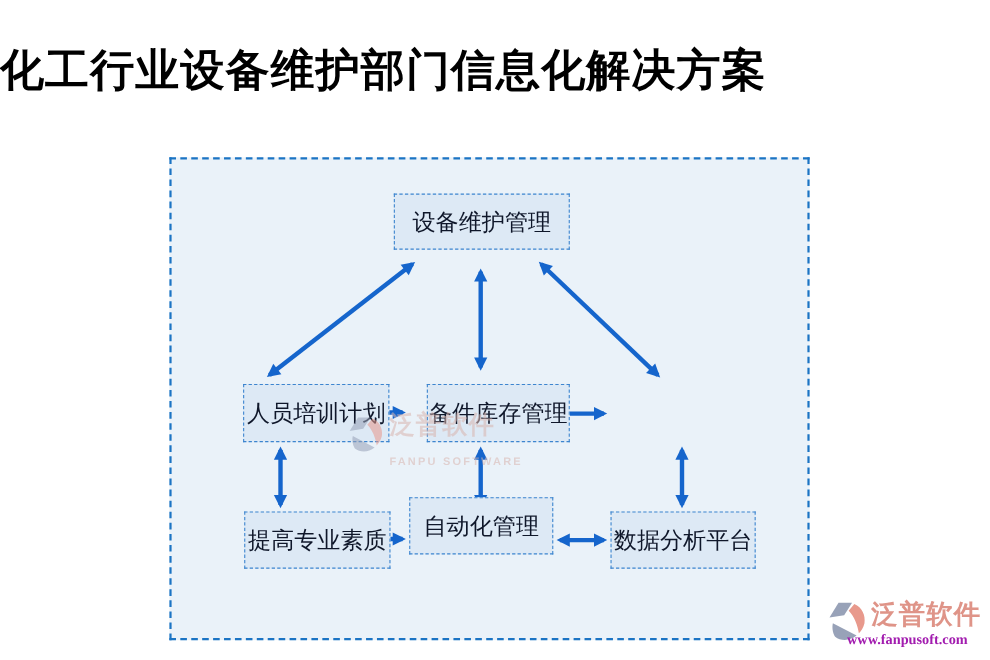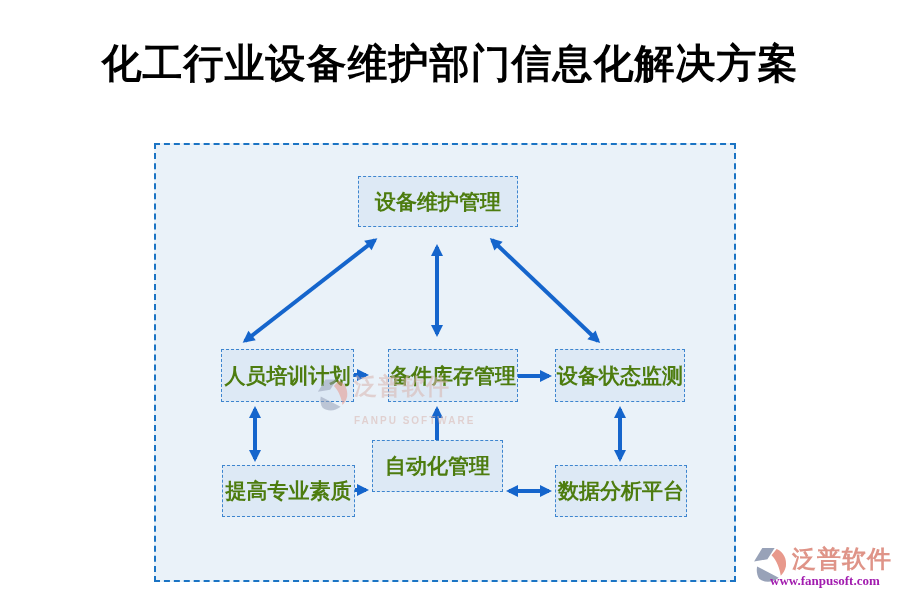--- a/index.html
+++ b/index.html
@@ -1,30 +1,30 @@
 <!DOCTYPE html>
 <html><head>
 <meta charset="utf-8">
 <style>
   html,body{margin:0;padding:0;background:#ffffff;}
   .page{position:relative;width:900px;height:600px;background:#ffffff;overflow:hidden;
         font-family:"Liberation Sans","DejaVu Sans",sans-serif;}
-  .title{position:absolute;left:0;top:36px;width:100%;margin:0;text-align:center;
+  .title{position:absolute;left:0;top:36px;width:100%;margin:0;
          font-size:40px;font-weight:700;color:#000000;letter-spacing:1px;}
   .panel{position:absolute;left:154px;top:143px;width:582px;height:439px;
          background:#eaf2f9;border:2px dashed #1b74c4;box-sizing:border-box;}
   .node{position:absolute;background:#dde9f5;border:1px dashed #3d85cf;box-sizing:border-box;
         display:flex;align-items:center;justify-content:center;
-        font-size:21px;color:#4d7c0f;white-space:nowrap;font-weight:bold;}
+        font-size:21px;color:#0f172a;white-space:nowrap;}
   .n-maint{left:358px;top:176px;width:160px;height:51px;}
   .n-train{left:189px;top:349px;width:133px;height:53px;margin-left:32px;}
   .n-spare{left:372px;top:349px;width:130px;height:53px;margin-left:16px;}
   .n-status{left:555px;top:349px;width:130px;height:53px;}
   .n-quality{left:189px;top:465px;width:133px;height:52px;margin-left:33px;}
-  .n-auto{left:372px;top:440px;width:131px;height:52px;}
+  .n-auto{left:372px;top:452px;width:131px;height:52px;}
   .n-data{left:555px;top:465px;width:132px;height:52px;}
   .arrows{position:absolute;left:0;top:0;width:900px;height:600px;pointer-events:none;}
   .edge{stroke:#1565cc;stroke-width:4;}
   .watermark{position:absolute;left:316px;top:374px;display:flex;align-items:flex-start;
              opacity:0.55;pointer-events:none;}
   .wm-icon{width:34px;height:37px;margin-top:3px;}
   .wm-texts{margin-left:4px;}
   .wm-brand{font-size:23px;font-weight:700;color:#d9b6b0;letter-spacing:1px;line-height:1.1;}
   .wm-en{font-size:10px;font-weight:700;color:#d9b6b0;letter-spacing:2px;margin-top:16px;}
   .logo{position:absolute;left:752px;top:546px;display:flex;align-items:flex-start;}
@@ -66,23 +66,20 @@
 
   <div class="node n-maint">
     <span>设备维护管理</span>
   </div>
   <div class="node n-train">
     <span>人员培训计划</span>
   </div>
   <div class="node n-spare">
     <span>备件库存管理</span>
   </div>
-  <div class="node n-status">
-    <span>设备状态监测</span>
-  </div>
   <div class="node n-quality">
     <span>提高专业素质</span>
   </div>
   <div class="node n-auto">
     <span>自动化管理</span>
   </div>
   <div class="node n-data">
     <span>数据分析平台</span>
   </div>
 

